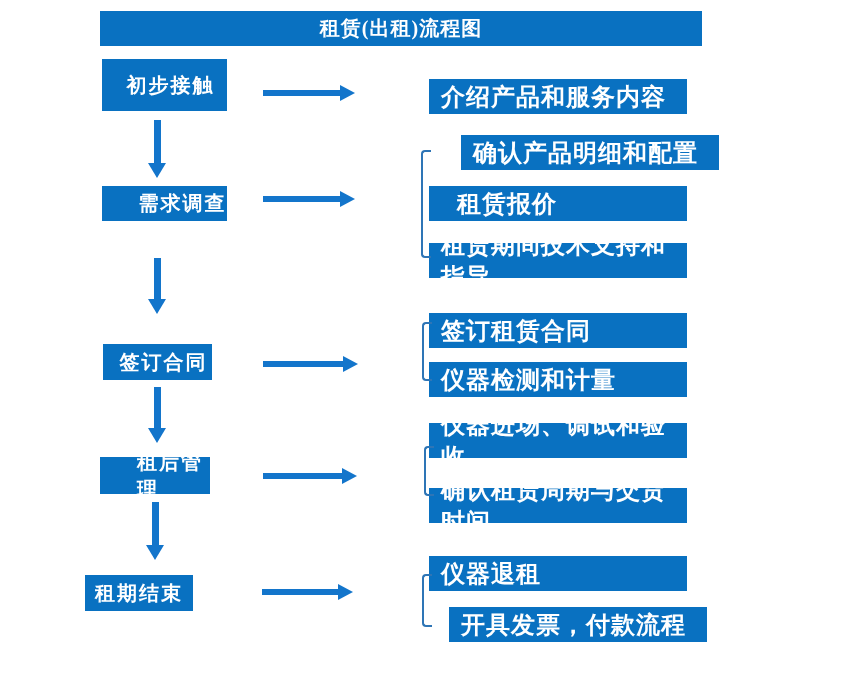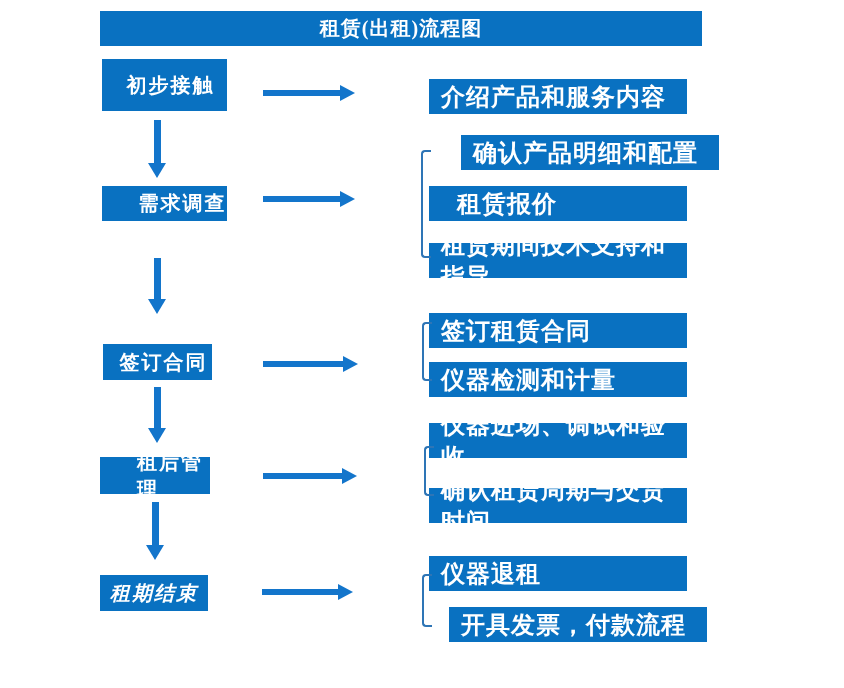--- a/index.html
+++ b/index.html
@@ -88,21 +88,21 @@
 <body>
 
 <div class="canvas">
 
   <div class="titlebar">租赁(出租)流程图</div>
 
   <div class="stage" style="left:102px; top:59px; width:125px; height:52px;padding-left:12px;">初步接触</div>
   <div class="stage" style="left:102px; top:186px; width:125px; height:35px;padding-left:36px;">需求调查</div>
   <div class="stage" style="left:103px; top:344px; width:109px; height:36px;padding-left:12px;">签订合同</div>
   <div class="stage" style="left:100px; top:457px; width:110px; height:37px;padding-left:37px;">租后管理</div>
-  <div class="stage" style="left:100px; top:575px; width:108px; height:36px;font-style:italic;">租期结束</div>
+  <div class="stage" style="left:85px; top:575px; width:108px; height:36px;">租期结束</div>
 
   <div class="out" style="top:79px;">介绍产品和服务内容</div>
   <div class="out" style="top:135px;margin-left:32px;">确认产品明细和配置</div>
   <div class="out" style="top:186px;padding-left:28px;">租赁报价</div>
   <div class="out" style="top:243px;">租赁期间技术支持和指导</div>
   <div class="out" style="top:313px;">签订租赁合同</div>
   <div class="out" style="top:362px;">仪器检测和计量</div>
   <div class="out" style="top:423px;">仪器进场、调试和验收</div>
   <div class="out" style="top:488px;">确认租赁周期与交货时间</div>
   <div class="out" style="top:556px;">仪器退租</div>

